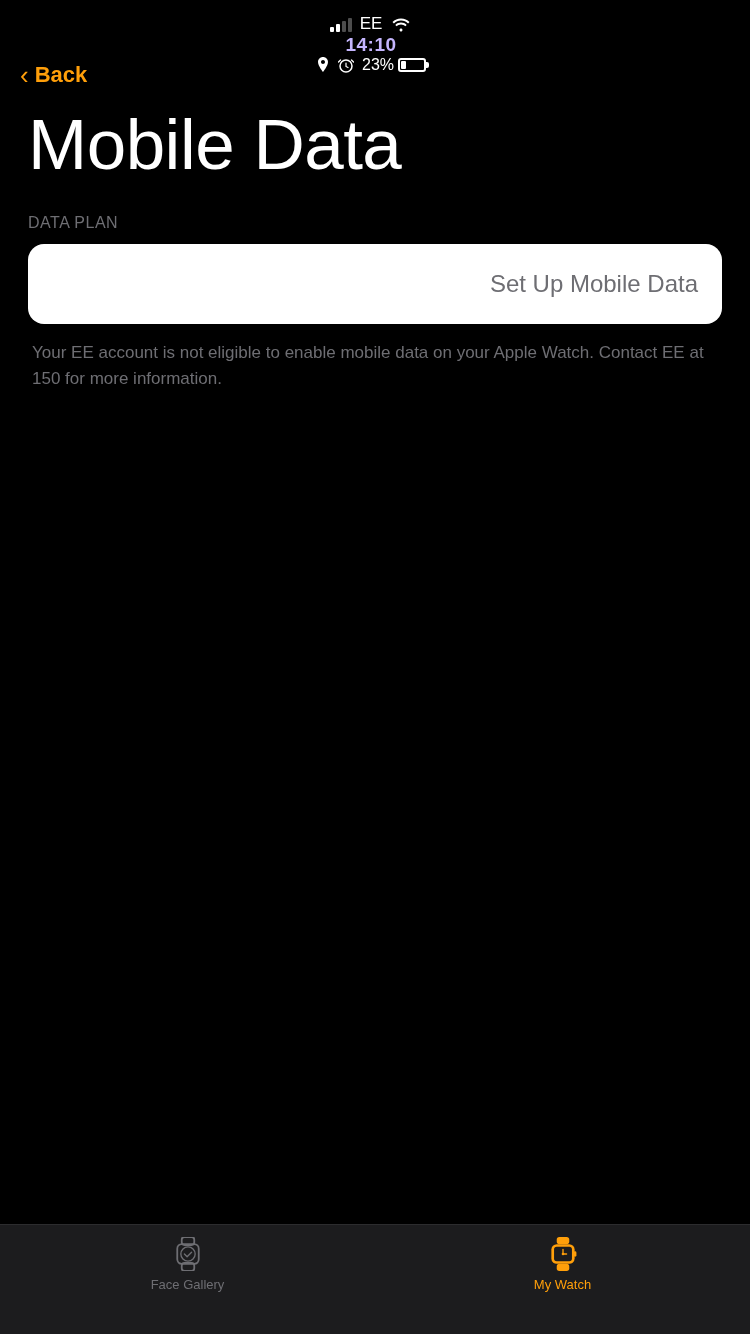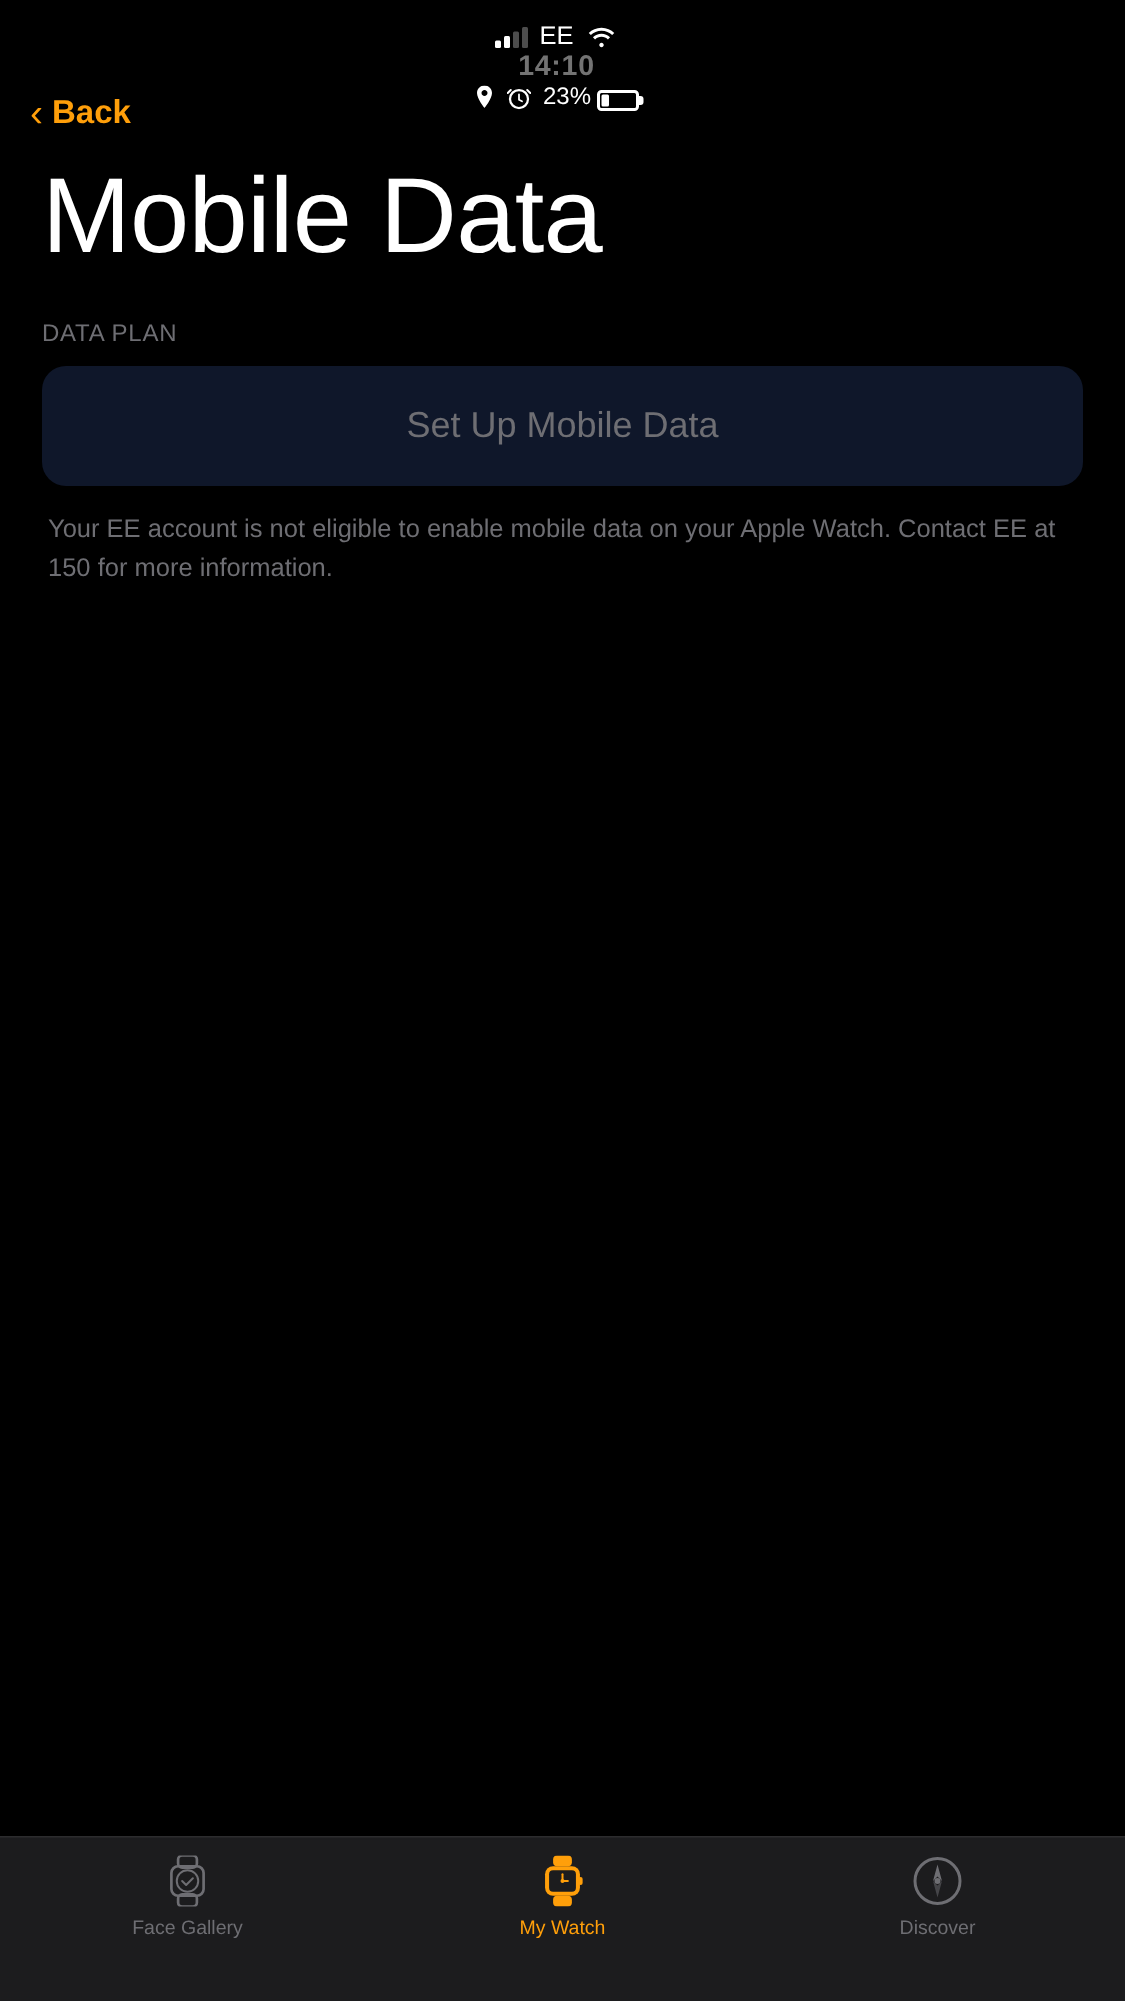--- a/index.html
+++ b/index.html
@@ -51,33 +51,33 @@
 
     .carrier-text {
       font-size: 17px;
       font-weight: 500;
       color: #fff;
     }
 
     .status-center {
       font-size: 19px;
       font-weight: 600;
-      color: #737373;
+      color: #c4b5fd;
       letter-spacing: 0.5px;
     }
 
     .status-right {
       display: flex;
       align-items: center;
       gap: 8px;
     }
 
     .battery-container {
       display: flex;
-      align-items: flex-end;
+      align-items: center;
       gap: 4px;
     }
 
     .battery-percent {
       font-size: 16px;
       font-weight: 500;
       color: #fff;
     }
 
     .battery-icon {
@@ -152,28 +152,28 @@
     .section-label {
       font-size: 16px;
       font-weight: 500;
       color: #6e6e73;
       letter-spacing: 0.5px;
       margin-bottom: 12px;
       text-transform: uppercase;
     }
 
     .setup-button {
-      background: #0f172a;
+      background: #ffffff;
       border-radius: 16px;
       padding: 26px 24px;
       width: 100%;
       display: block;
       cursor: pointer;
       border: none;
-      text-align: center;
+      text-align: right;
     }
 
     .setup-button-text {
       font-size: 24px;
       font-weight: 400;
       color: #6e6e73;
     }
 
     .info-text {
       margin-top: 16px;
@@ -338,26 +338,14 @@
         <circle cx="15" cy="19" r="1.5" fill="#FF9F0A"></circle>
         <line x1="15" y1="19" x2="15" y2="14" stroke="#FF9F0A" stroke-width="1.5" stroke-linecap="round"></line>
         <line x1="15" y1="19" x2="19" y2="19" stroke="#FF9F0A" stroke-width="1.5" stroke-linecap="round"></line>
 
         <rect x="27" y="16" width="3" height="6" rx="1.5" fill="#FF9F0A"></rect>
       </svg>
     </div>
     <span class="tab-label">My Watch</span>
   </div>
 
-  <div class="tab-item inactive">
-    <div class="tab-icon">
-      <svg class="discover-svg" viewBox="0 0 34 34" fill="none">
-        <circle cx="17" cy="17" r="15" stroke="#6e6e73" stroke-width="2"></circle>
-
-        <polygon points="17,6 20,17 17,14 14,17" fill="#6e6e73"></polygon>
-        <polygon points="17,28 14,17 17,20 20,17" fill="#6e6e73" opacity="0.5"></polygon>
-        <circle cx="17" cy="17" r="2" fill="#6e6e73"></circle>
-      </svg>
-    </div>
-    <span class="tab-label">Discover</span>
-  </div>
 
 </div>
 
 </body></html>

